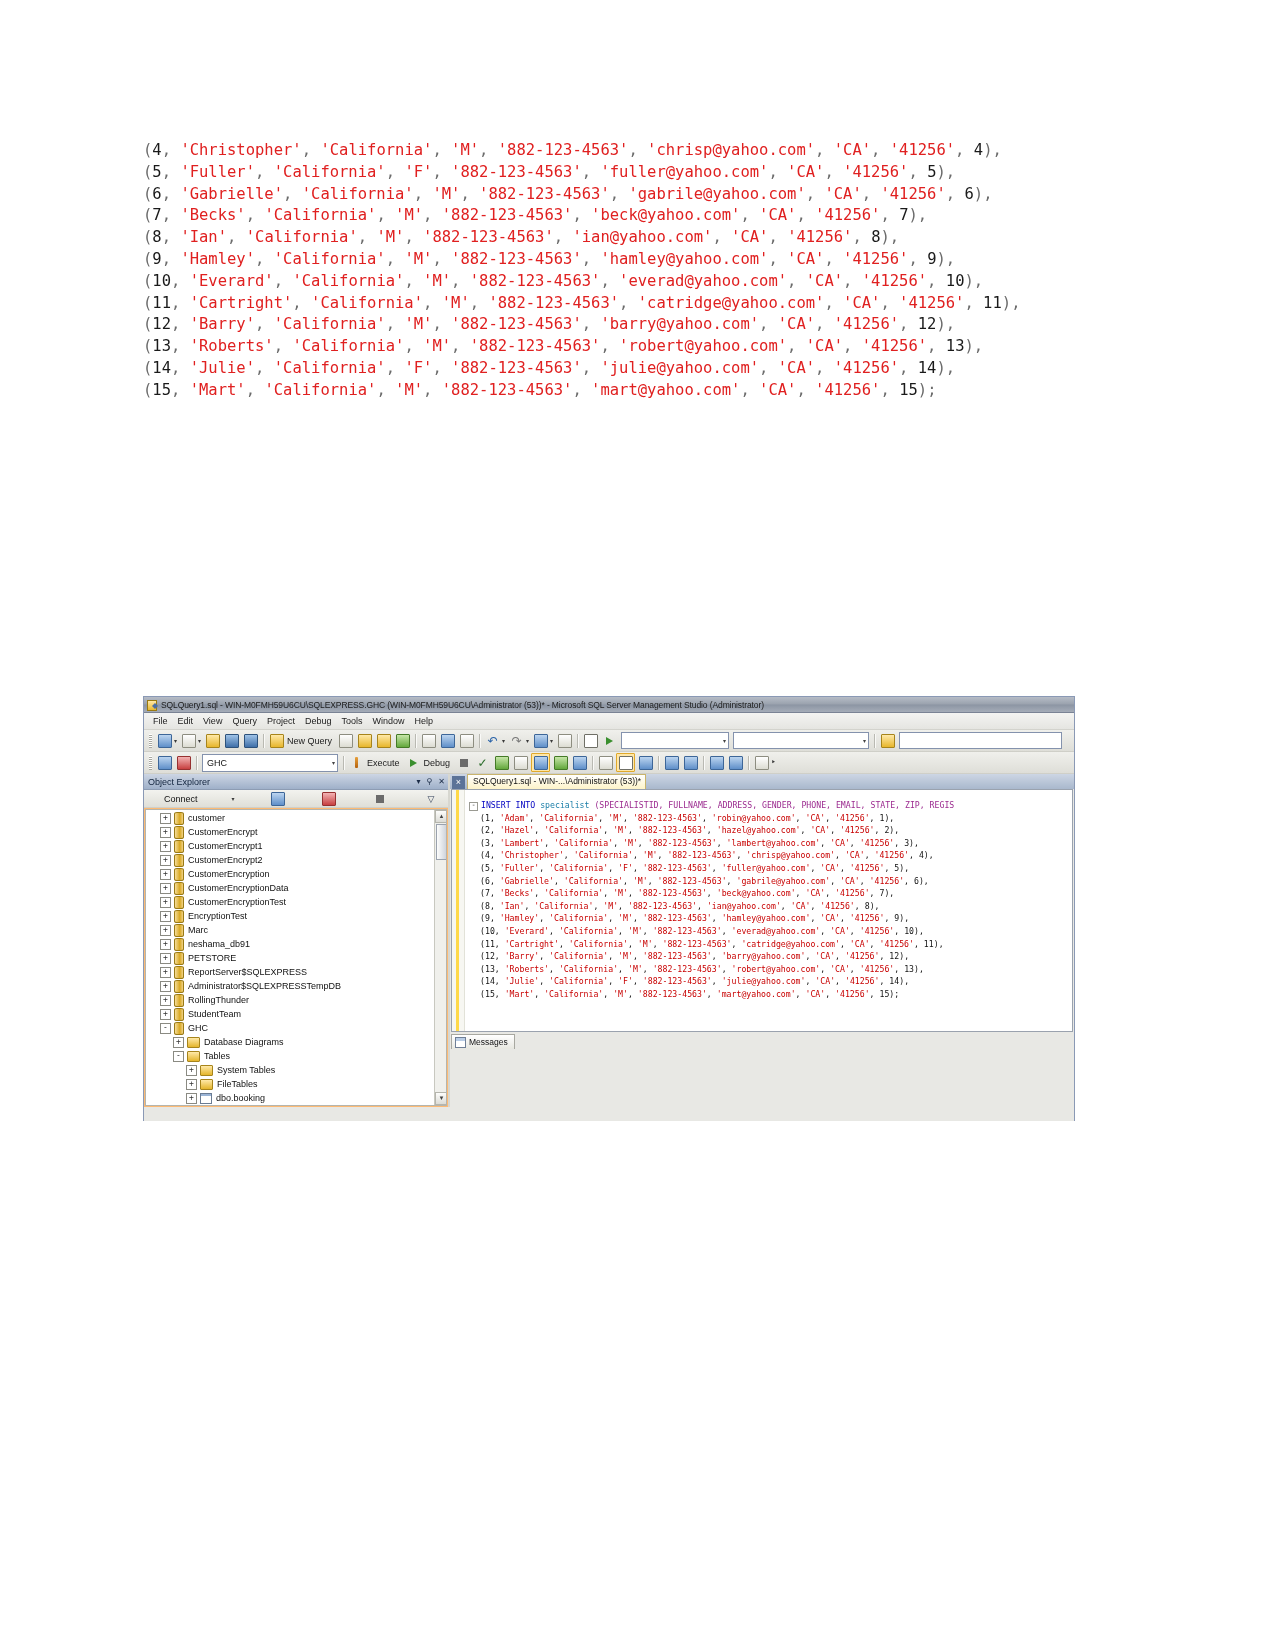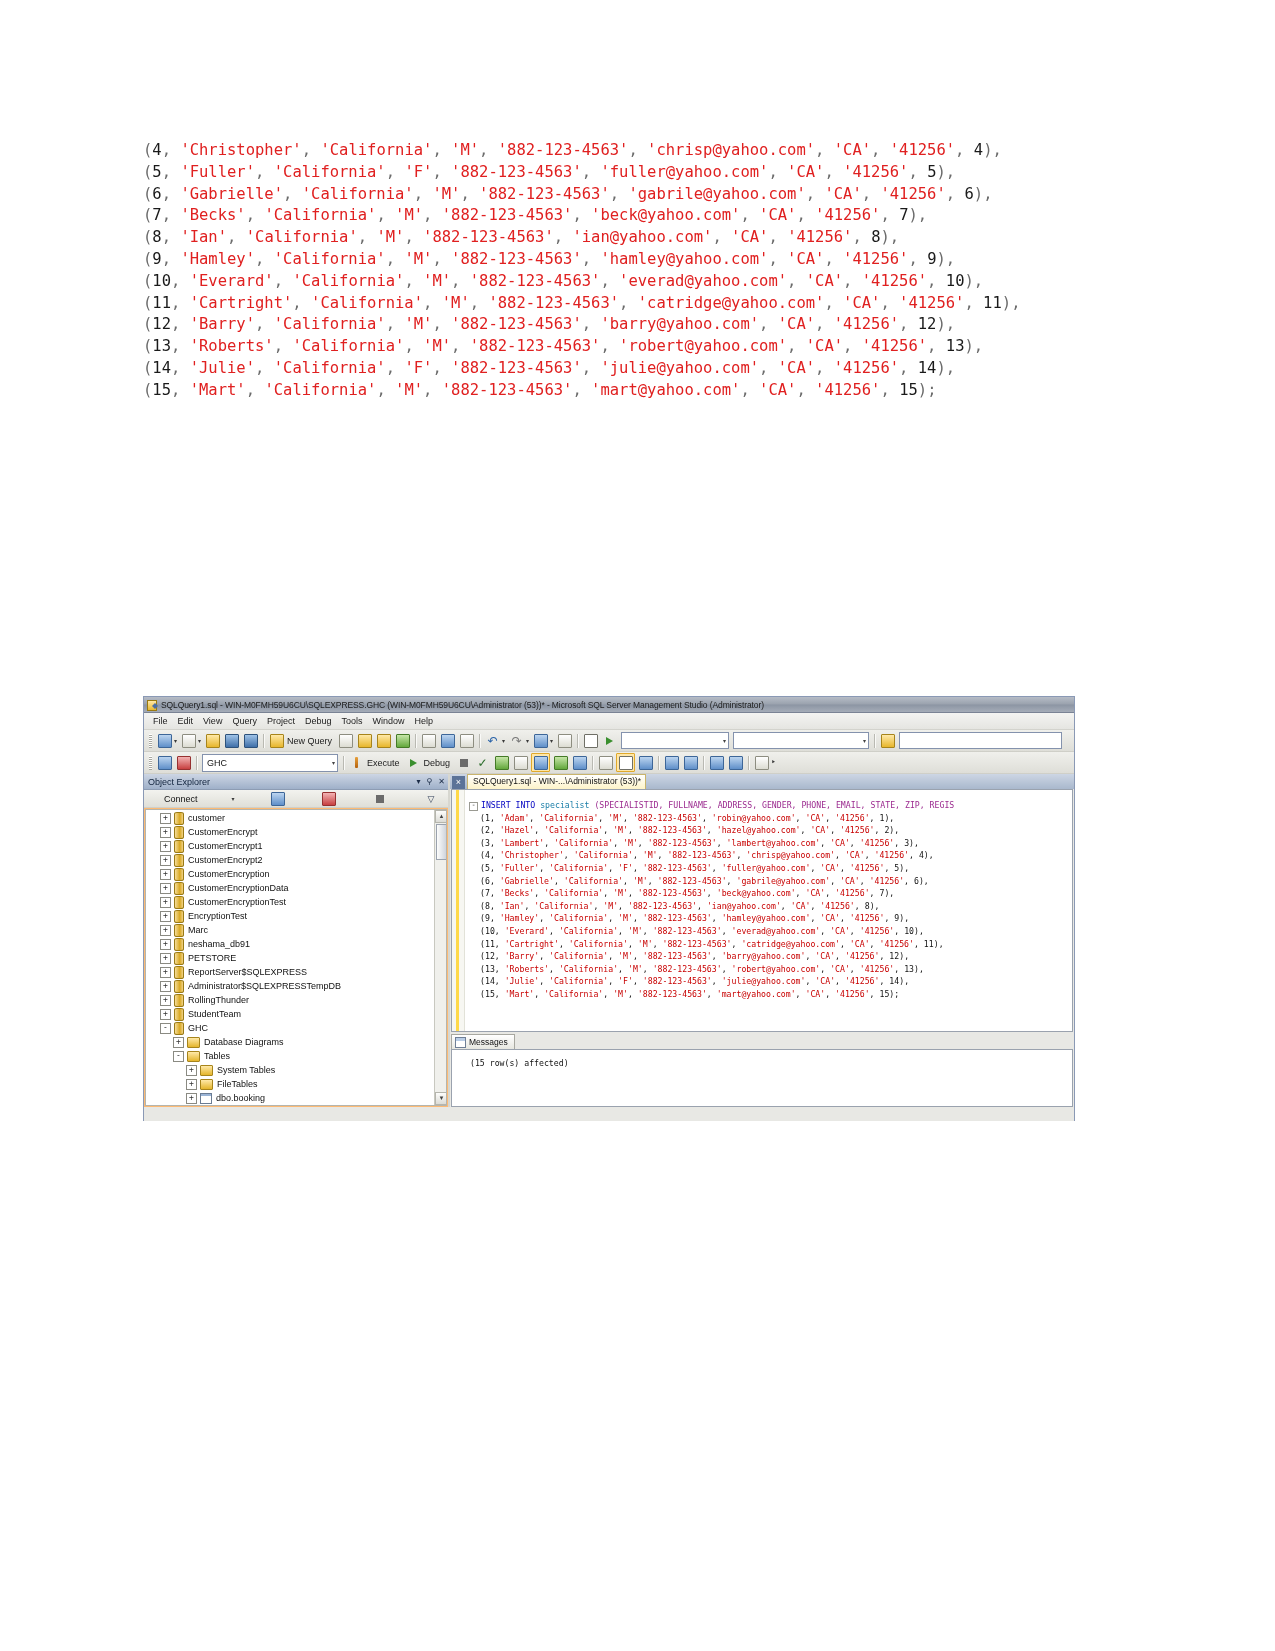--- a/index.html
+++ b/index.html
@@ -608,20 +608,19 @@
         </div>
       </div>
 
       <div id="msgpane">
         <div id="msgtabs">
           <span class="mtab">
             <span class="mi"></span>
             <span>Messages</span>
           </span>
         </div>
-        <div id="msgbody">(15 row(s) affected)</div>
       </div>
 
     </div>
   </div>
 </div>
 
 <div id="bottom-mask"></div>
 
 </body></html>

